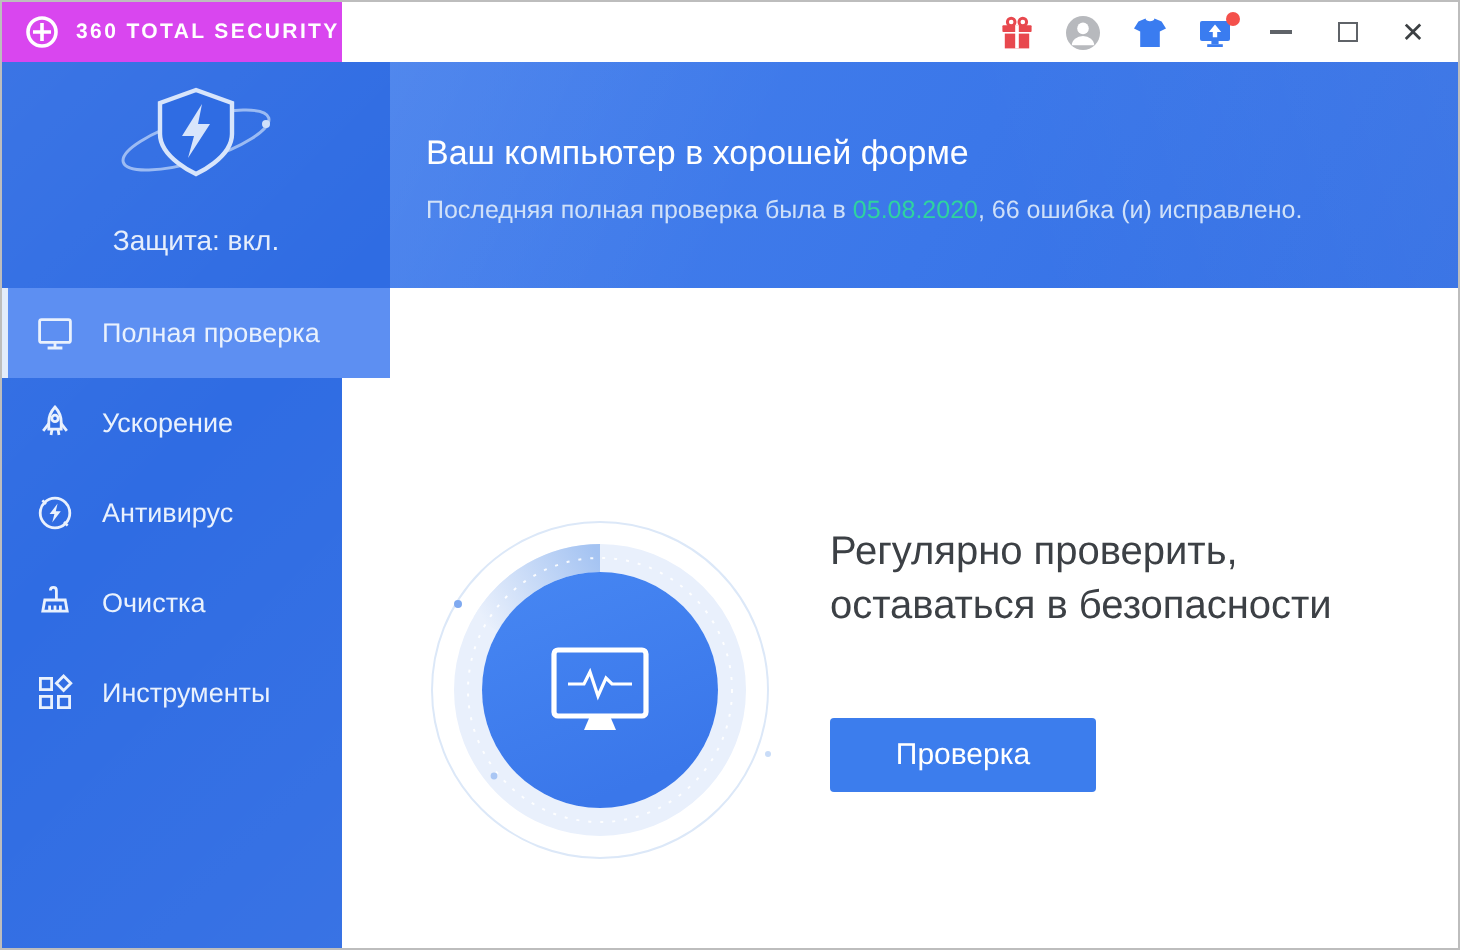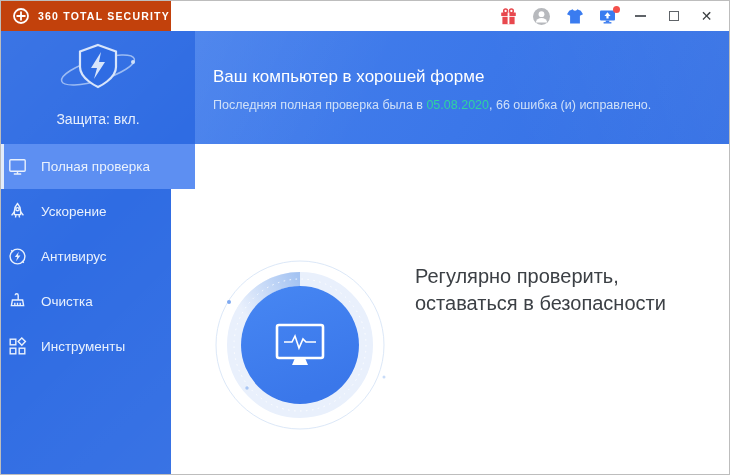--- a/index.html
+++ b/index.html
@@ -2,21 +2,21 @@
 <html><head>
 <meta charset="utf-8">
 <style>
   * { margin:0; padding:0; box-sizing:border-box; }
   body { font-family:"Liberation Sans", sans-serif; background:#e9e9e9; }
   .window{ position:relative; width:730px; height:475px; background:#fff;
            border:1px solid #bdbdbd; overflow:hidden; }
 
   
   .titlebar{ position:absolute; top:0; left:0; right:0; height:30px; display:flex; }
-  .titlebar-logo{ width:170px; height:30px; background:#c2410c; display:flex;
+  .titlebar-logo{ width:170px; height:30px; background:#d946ef; display:flex;
                   align-items:center; padding-left:11px; gap:8px; flex:none; }
   .logo-text{ color:#fff; font-size:10.5px; font-weight:bold; letter-spacing:1.2px; }
   .titlebar-rest{ flex:1; background:#fff; display:flex; align-items:center;
                   justify-content:flex-end; padding-right:6px; }
   .tb-btn{ width:33px; height:30px; display:flex; align-items:center;
            justify-content:center; position:relative; cursor:pointer; }
   .min-glyph{ width:11px; height:2px; background:#5f6368; display:block; }
   .max-glyph{ width:10px; height:10px; border:1.5px solid #5f6368; display:block; }
   .close-glyph{ color:#3c4043; font-size:14px; line-height:1; }
   .red-dot{ position:absolute; top:5px; right:4px; width:7px; height:7px;
@@ -37,21 +37,21 @@
   
   .sidebar{ position:absolute; left:0; top:30px; bottom:0; width:194px;
             background:#2f6ce3; overflow:hidden; }
   .sidebar::after{ content:""; position:absolute; inset:0;
     background:linear-gradient(135deg, rgba(255,255,255,0.06) 0%, rgba(255,255,255,0) 45%),
                linear-gradient(315deg, rgba(255,255,255,0.05) 0%, rgba(255,255,255,0) 55%);
     pointer-events:none; }
   .shield-area{ position:relative; text-align:center; padding-top:8px; z-index:1; }
   .protection-label{ color:#e6eefc; font-size:14px; margin-top:6px; }
   .menu{ position:absolute; top:113px; left:0; right:0; z-index:1; }
-  .menu-item{ height:45px; display:flex; align-items:center; padding-left:2px;
+  .menu-item{ height:45px; display:flex; align-items:center; padding-left:12px;
               gap:13px; color:#e9f1fd; font-size:13.5px; cursor:pointer;
               border-left:3px solid transparent; }
   .menu-item.selected{ background:#5d8ff2; border-left-color:#e3ecfb; }
   .menu-item .mi-icon{ display:flex; width:22px; justify-content:center; }
 
   
   .main{ position:absolute; left:170px; top:143px; right:0; bottom:0; background:#fff;margin-top:39px; }
   .ring-wrap{ position:absolute; left:29px; top:62px; width:200px; height:200px; }
   .main-heading{ position:absolute; left:244px; top:80px; width:262px;
                  color:#3c4045; font-size:20px; line-height:27px; font-weight:400; }
@@ -216,15 +216,16 @@
           <rect x="77" y="80" width="46" height="33" rx="2" fill="none" stroke="#ffffff" stroke-width="2.6"></rect>
           <polyline points="84,97 92,97 95,91 99,103 103,94 106,97 116,97" fill="none" stroke="#ffffff" stroke-width="1.6"></polyline>
           <path d="M95 113 h10 l3 7 h-16 z" fill="#ffffff"></path>
         </g>
         <circle cx="29" cy="57" r="2" fill="#7fa9f0"></circle>
         <circle cx="47" cy="143" r="1.7" fill="#a9c6f4"></circle>
         <circle cx="184" cy="132" r="1.5" fill="#c9dcf8"></circle>
       </svg>
     </div>
     <div class="main-heading">Регулярно проверить, оставаться в безопасности</div>
+    <button class="scan-btn">Проверка</button>
   </div>
 
 </div>
 
 </body></html>

